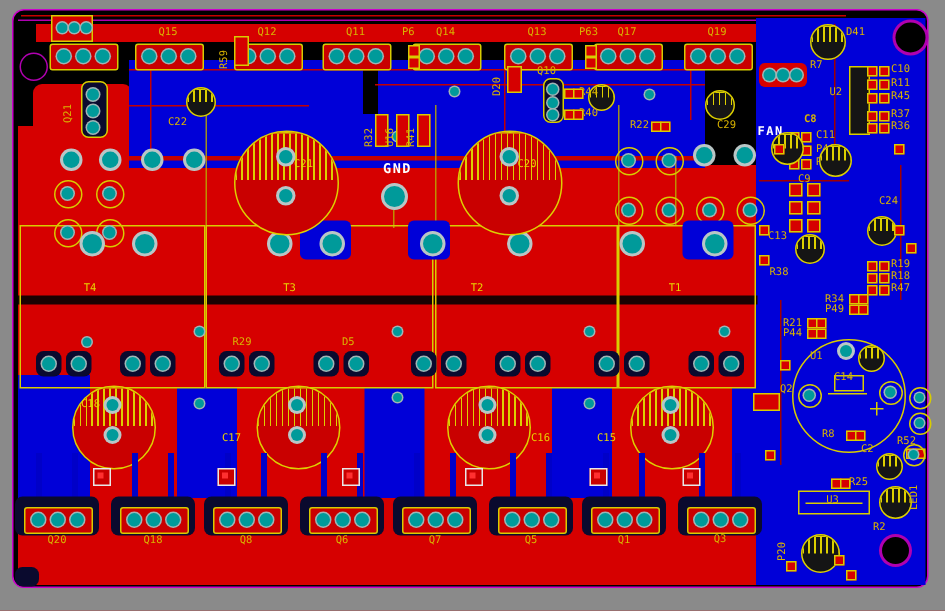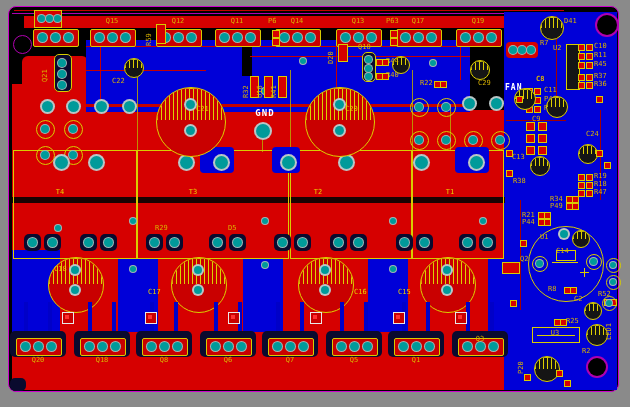--- a/index.html
+++ b/index.html
@@ -339,21 +339,21 @@
     </div>
     <div class="a lbl ctr" style="left: 394px; top: 357px; width: 44px;">Q1</div>
     <div class="a " style="left: 466px; top: 302px; width: 4px; height: 30px; background: rgb(0, 0, 200);"></div>
     <div class="a " style="left: 490px; top: 302px; width: 4px; height: 30px; background: rgb(0, 0, 200);"></div>
     <div class="a navy" style="left: 452px; top: 331px; width: 56px; height: 26px;"></div>
     <div class="a tq" style="left: 458px; top: 338px; width: 44px; height: 16px;">
       <div class="a pad" style="left: 4px; top: 3px; width: 9px; height: 9px; box-shadow: rgb(159, 181, 181) 0px 0px 0px 1px;"></div>
       <div class="a pad" style="left: 17px; top: 3px; width: 9px; height: 9px; box-shadow: rgb(159, 181, 181) 0px 0px 0px 1px;"></div>
       <div class="a pad" style="left: 30px; top: 3px; width: 9px; height: 9px; box-shadow: rgb(159, 181, 181) 0px 0px 0px 1px;"></div>
     </div>
-    <div class="a lbl ctr" style="left: 458px; top: 336px; width: 44px;">Q3</div>
+    <div class="a lbl ctr" style="left: 458px; top: 356px; width: 44px;">Q3</div>
     <div class="a wbox" style="left: 62px; top: 312px; width: 10px; height: 10px;">
       <div class="a " style="left: 2px; top: 2px; width: 4px; height: 4px; background: rgb(255, 48, 48);"></div>
     </div>
     <div class="a wbox" style="left: 145px; top: 312px; width: 10px; height: 10px;">
       <div class="a " style="left: 2px; top: 2px; width: 4px; height: 4px; background: rgb(255, 48, 48);"></div>
     </div>
     <div class="a wbox" style="left: 228px; top: 312px; width: 10px; height: 10px;">
       <div class="a " style="left: 2px; top: 2px; width: 4px; height: 4px; background: rgb(255, 48, 48);"></div>
     </div>
     <div class="a wbox" style="left: 310px; top: 312px; width: 10px; height: 10px;">
@@ -417,21 +417,21 @@
       <div class="a caph" style="left: 0px; top: 0px;"></div>
     </div>
     <div class="a lbl " style="left: 564px; top: 18px;">D41</div>
     <div class="a red" style="left: 506px; top: 42px; width: 32px; height: 16px; border-radius: 4px;">
       <div class="a pad" style="left: 3px; top: 4px; width: 8px; height: 8px; box-shadow: rgb(159, 181, 181) 0px 0px 0px 1px;"></div>
       <div class="a pad" style="left: 12px; top: 4px; width: 8px; height: 8px; box-shadow: rgb(159, 181, 181) 0px 0px 0px 1px;"></div>
       <div class="a pad" style="left: 21px; top: 4px; width: 8px; height: 8px; box-shadow: rgb(159, 181, 181) 0px 0px 0px 1px;"></div>
     </div>
     <div class="a lbl " style="left: 540px; top: 40px;">R7</div>
     <div class="a ybox" style="left: 566px; top: 44px; width: 12px; height: 44px; background: rgb(21, 21, 21);"></div>
-    <div class="a lbl " style="left: 553px; top: 45px;">U2</div>
+    <div class="a lbl " style="left: 553px; top: 58px;">U2</div>
     <div class="a sq" style="left: 578px; top: 44px; width: 5px; height: 5px;"></div>
     <div class="a sq" style="left: 586px; top: 44px; width: 5px; height: 5px;"></div>
     <div class="a lbl " style="left: 594px; top: 43px;">C10</div>
     <div class="a sq" style="left: 578px; top: 53px; width: 5px; height: 5px;"></div>
     <div class="a sq" style="left: 586px; top: 53px; width: 5px; height: 5px;"></div>
     <div class="a lbl " style="left: 594px; top: 52px;">R11</div>
     <div class="a sq" style="left: 578px; top: 62px; width: 5px; height: 5px;"></div>
     <div class="a sq" style="left: 586px; top: 62px; width: 5px; height: 5px;"></div>
     <div class="a lbl " style="left: 594px; top: 61px;">R45</div>
     <div class="a sq" style="left: 578px; top: 74px; width: 5px; height: 5px;"></div>

